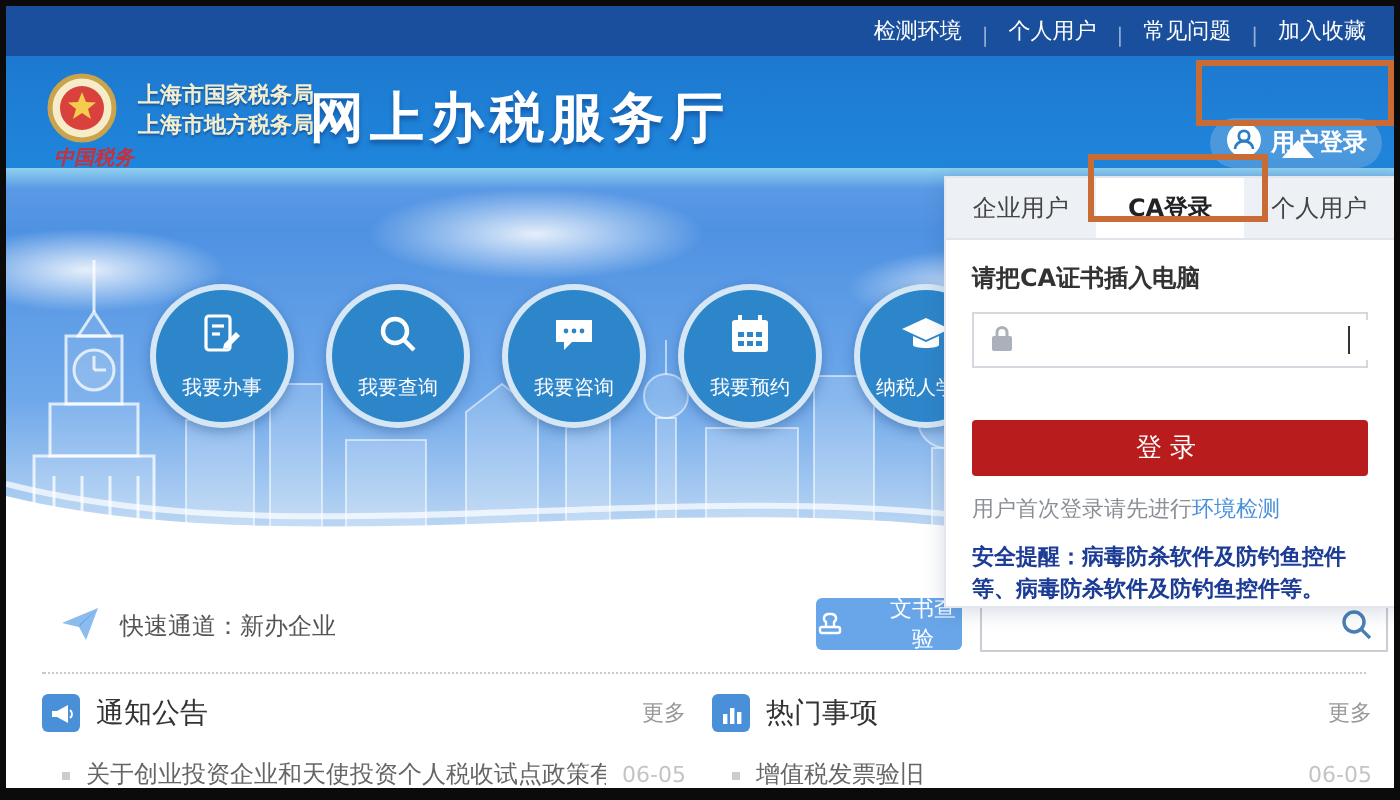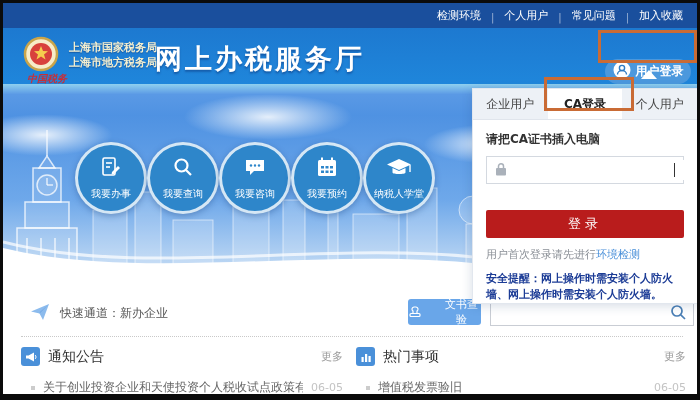--- a/index.html
+++ b/index.html
@@ -45,21 +45,21 @@
   
   .banner{
     position:absolute; top:81px; left:0; right:0; height:210px; z-index:1;
     background:linear-gradient(180deg,#8fd0ef 0%,#5a99e5 5%,#4f92e2 15%,#6ea8ea 55%,#b9d5f3 85%,#ffffff 100%);
     overflow:hidden;
   }
   .cloud{ position:absolute; background:radial-gradient(ellipse at center,rgba(255,255,255,.85),rgba(255,255,255,0) 70%); border-radius:50%;}
   .skyline{ position:absolute; bottom:28px; left:0; }
   .wave{ position:absolute; bottom:0; left:0; }
   .clocktower{ position:absolute; left:8px; top:46px; }
-  .circles{ position:absolute; left:72px; top:58px; display:flex; gap:0; z-index:2;}
+  .circles{ position:absolute; left:72px; top:58px; display:flex; gap:16px; z-index:2;}
   .circle{
     width:72px; height:72px; border-radius:50%; background:#2e86ca;
     border:3px solid rgba(255,255,255,.8); box-shadow:0 2px 6px rgba(20,60,120,.35);
     display:flex; flex-direction:column; align-items:center; justify-content:center;
     gap:4px; color:#fff; cursor:pointer;
   }
   .circle .lbl{ font-size:10px; white-space:nowrap; }
   
   .panel{
     position:absolute; left:469px; top:85px; width:226px; height:216px;
@@ -291,21 +291,21 @@
           </svg>
         </span>
         <input type="text" value="" style="">
         <span class="caret"></span>
       </div>
       <button class="login-btn">登录</button>
       <div class="first-login">
         <span>用户首次登录请先进行</span><a>环境检测</a>
       </div>
       <div class="security">
-        <span>安全提醒：</span><span>网上操作时需安装个人防火墙、网上操作时需安装个人防火墙。</span>
+        <span>安全提醒：</span><span>病毒防杀软件及防钓鱼控件等、病毒防杀软件及防钓鱼控件等。</span>
       </div>
     </div>
   </div>
 
   <div class="hl-box hl-login"></div>
   <div class="hl-box hl-ca"></div>
 
   <div class="quickbar">
     <span class="plane-icon">
       <svg width="22" height="22" viewBox="0 0 22 22">

